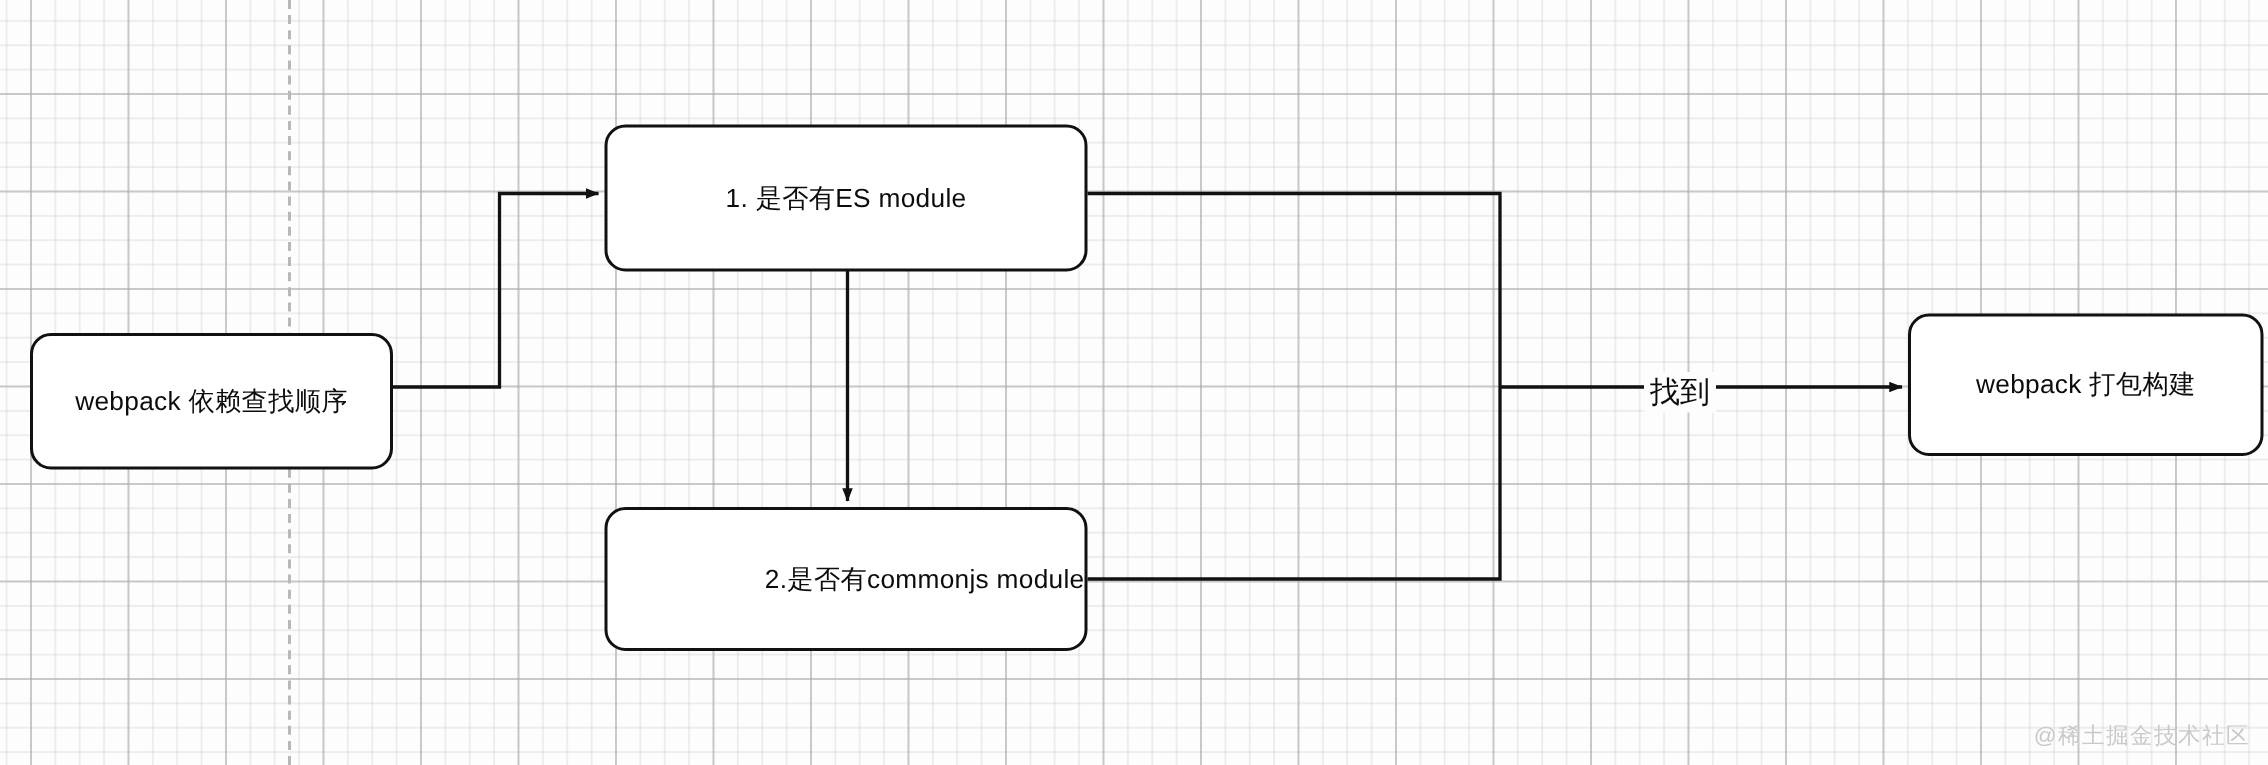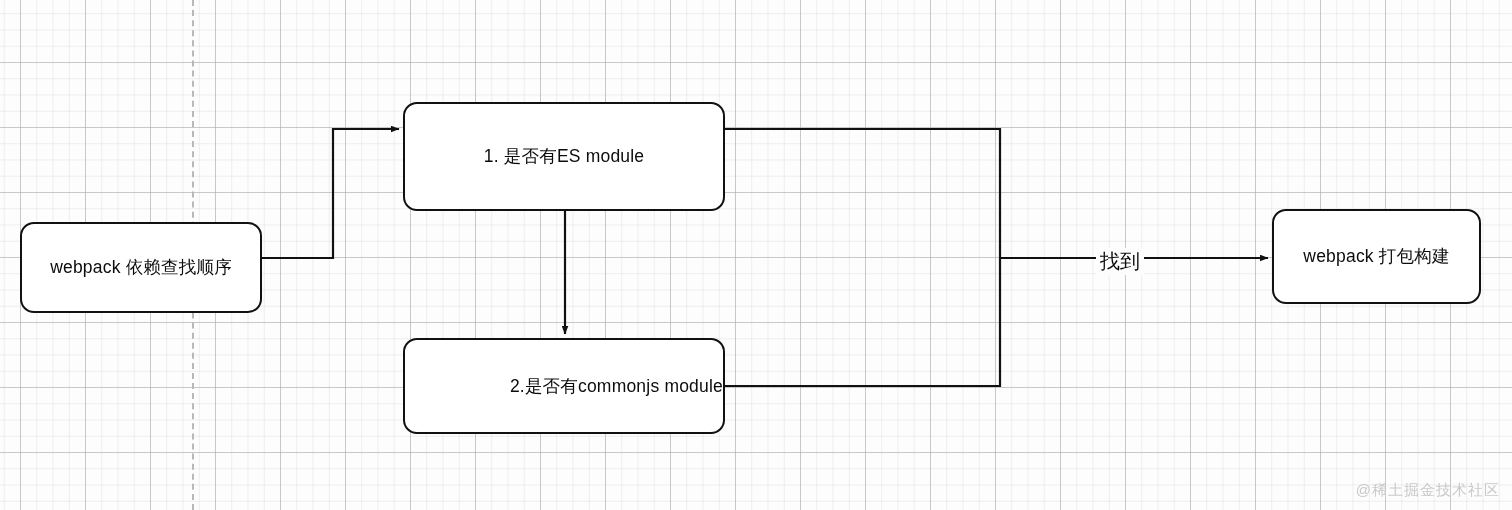--- a/index.html
+++ b/index.html
@@ -49,23 +49,23 @@
     align-items: center;
     justify-content: center;
     text-align: center;
     color: #0c0c0c;
     font-size: 17.5px;
     letter-spacing: 0.2px;
     line-height: 1.3;
     white-space: nowrap;
   }
   #node-start   { left: 20px;   top: 212px; width: 242px; height: 91px; margin-top: 10px; }
-  #node-es      { left: 403px;  top: 83px;  width: 322px; height: 109px; margin-top: 19px; }
+  #node-es      { left: 403px;  top: 83px;  width: 322px; height: 98px; }
   #node-cjs     { left: 403px;  top: 338px; width: 322px; height: 96px; justify-content: flex-end; }
-  #node-build   { left: 1272px; top: 209px; width: 209px; height: 95px; text-align: right; }
+  #node-build   { left: 1272px; top: 209px; width: 237px; height: 95px; text-align: right; }
 
   .edge-label {
     position: absolute;
     font-size: 20px;
     color: #0c0c0c;
     background: #fdfdfd;
     padding: 0 4px;
     white-space: nowrap;
   }
   #label-found { left: 1096px; top: 248px; }

